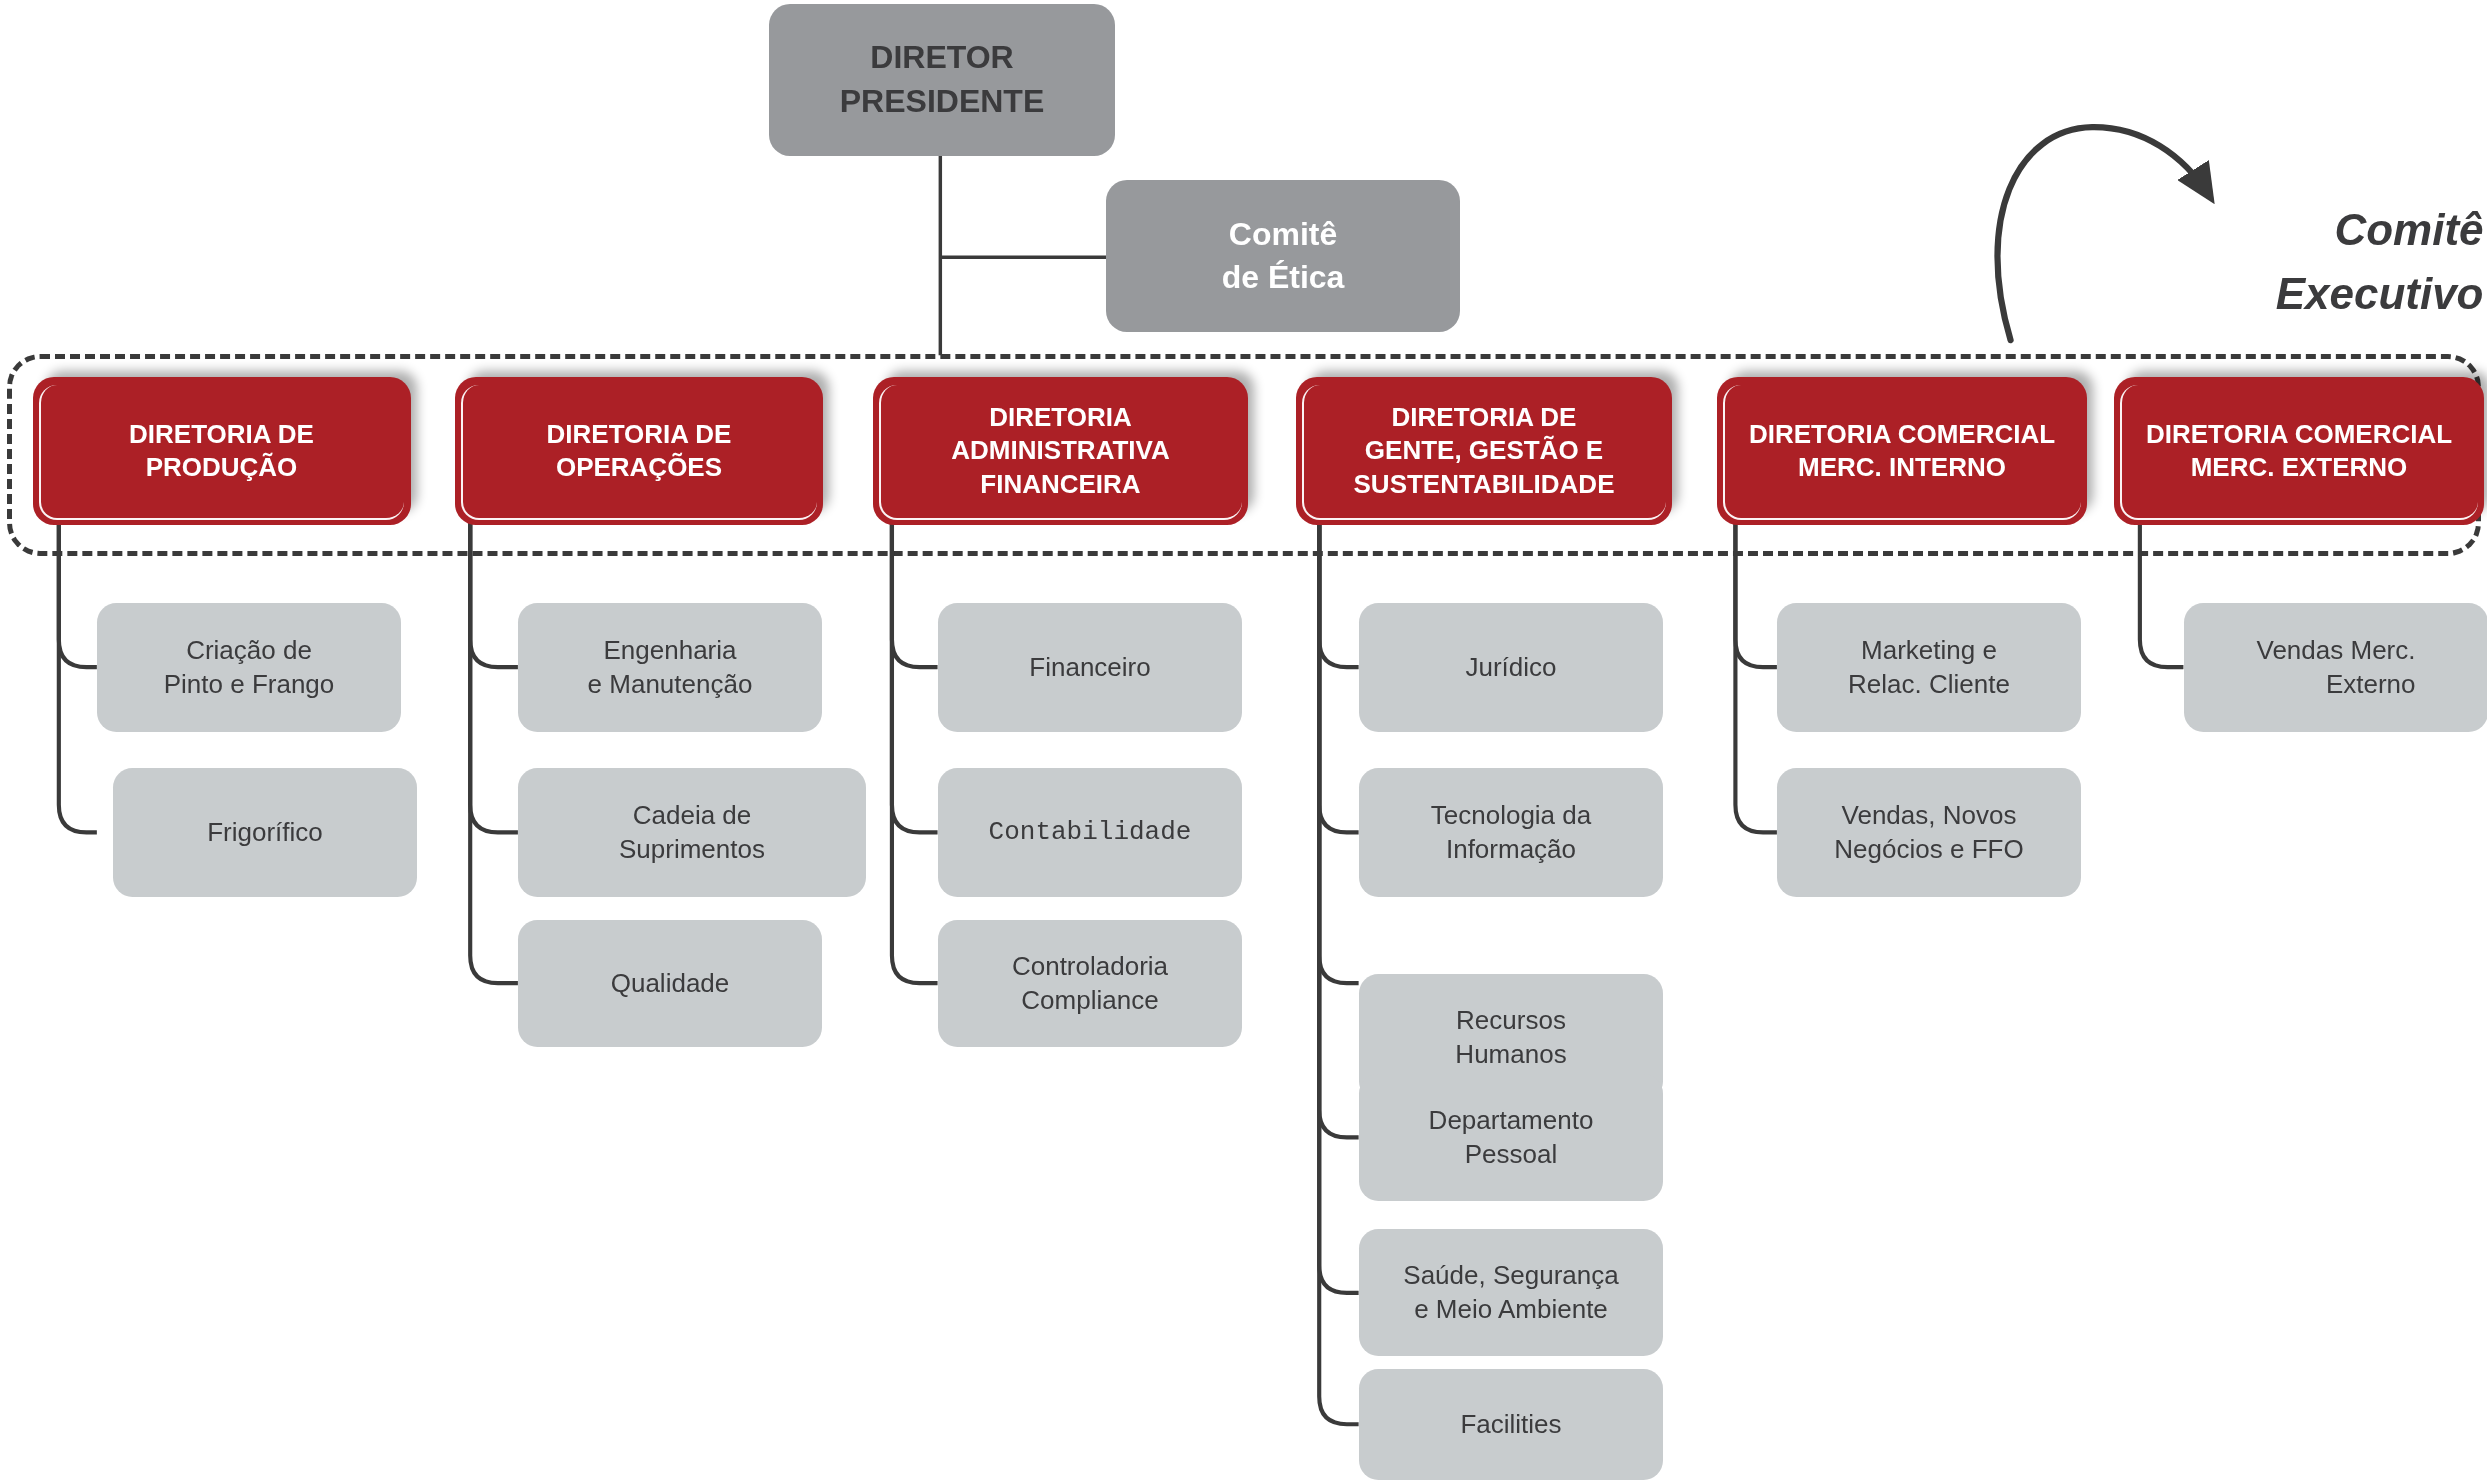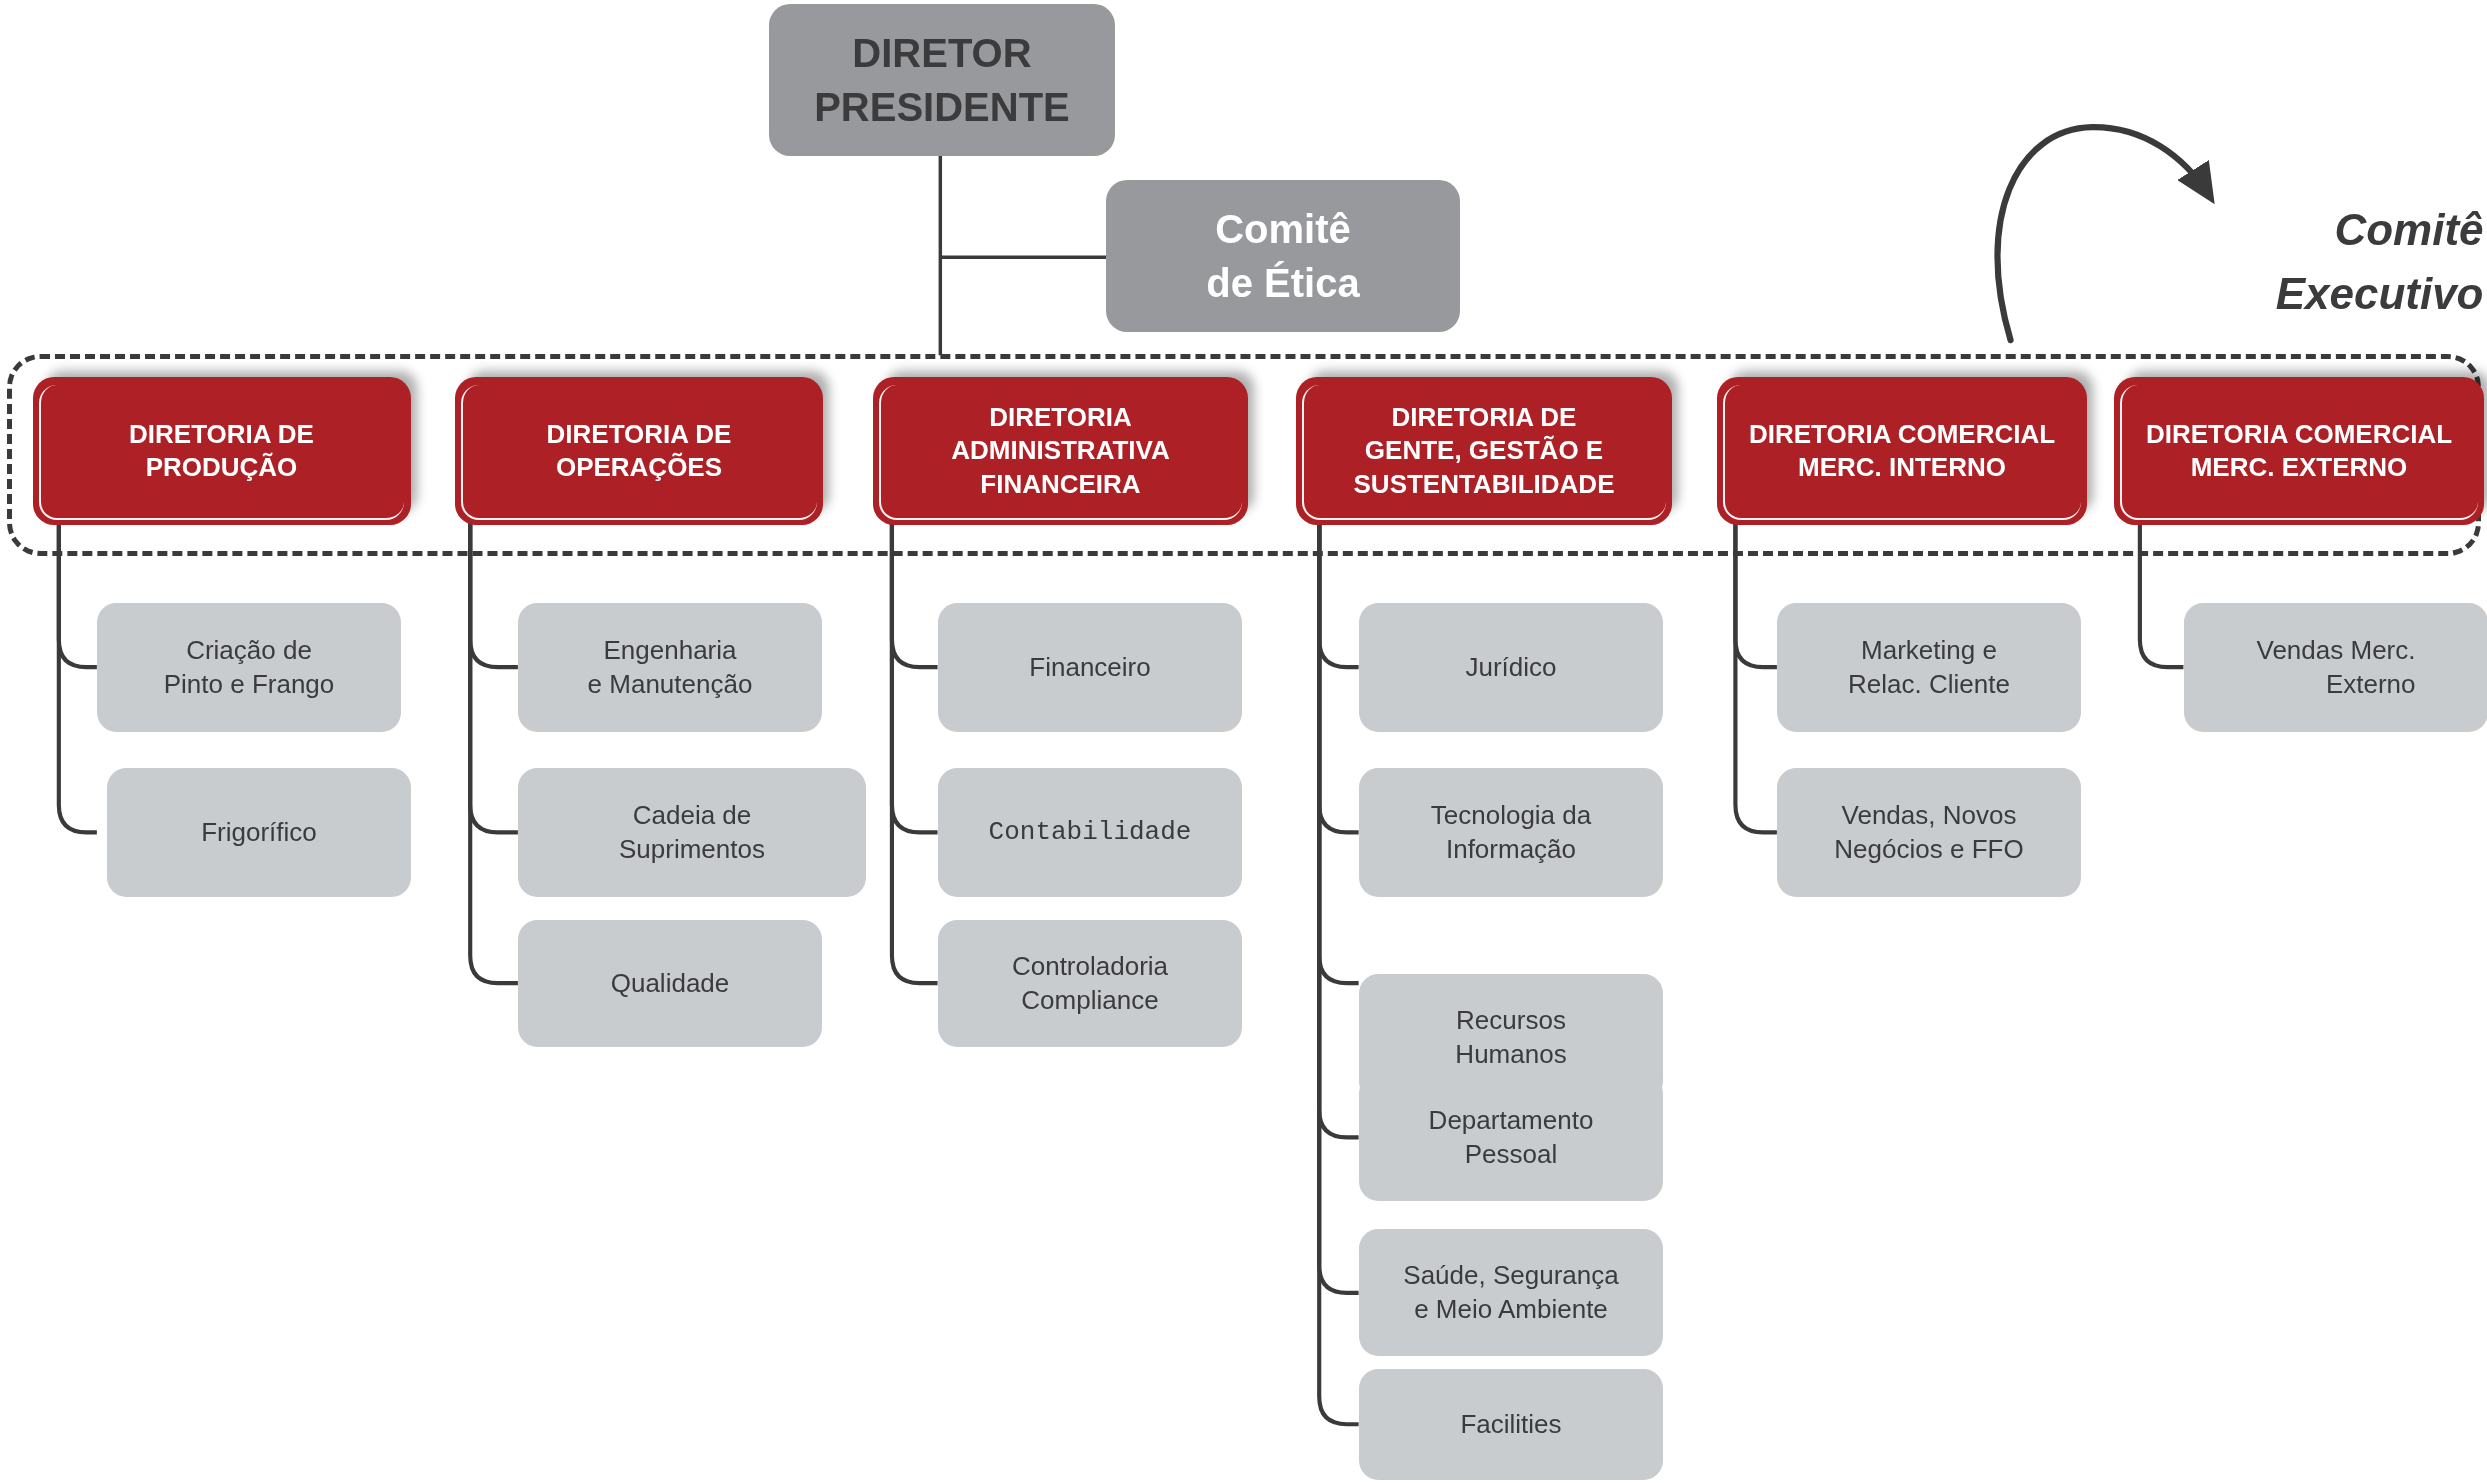--- a/index.html
+++ b/index.html
@@ -11,21 +11,21 @@
   .dashed-frame{
     position:absolute;left:7px;top:354px;width:2474px;height:202px;
     border:5.5px dashed var(--line,#3A3A3A);border-radius:33px;box-sizing:border-box;z-index:0;
   }
   .box{
     position:absolute;display:flex;align-items:center;justify-content:center;
     text-align:center;white-space:pre-line;box-sizing:border-box;z-index:2;
   }
   .top-box{
     background:var(--gray-dark,#97999C);border-radius:21px;
-    color:var(--text-dark,#3B3B3D);font-weight:bold;font-size:40px;line-height:1.35;
+    color:var(--text-dark,#3B3B3D);font-weight:bold;font-size:32px;line-height:1.35;
   }
   .top-box.ethics{color:var(--text-light,#FFFFFF);}
   .red-box{
     background:var(--red,#AC2026);border-radius:21px;
     color:var(--text-light,#FFFFFF);font-weight:bold;font-size:26px;line-height:1.28;
     box-shadow:9.7px -9.7px 11px -4.1px rgba(0,0,0,0.32);
     padding:0 7px;
   }
   .red-box::after{
     content:"";position:absolute;left:6.2px;right:6.2px;top:8.3px;bottom:5.5px;
@@ -86,21 +86,21 @@
 de Ética</div>
 
   <div class="exec-label">Comitê
 Executivo</div>
 
   <div id="columns">
       <div class="box red-box" style="left: 32.5px; top: 377px; width: 378px; height: 148px;">DIRETORIA DE
 PRODUÇÃO</div>
       <div class="box child-box" style="left: 97px; top: 603px; width: 304px; height: 129px;">Criação de
 Pinto e Frango</div>
-      <div class="box child-box" style="left: 107px; top: 768px; width: 304px; height: 129px; text-align: right;">Frigorífico</div>
+      <div class="box child-box" style="left: 113px; top: 768px; width: 304px; height: 129px; text-align: right;">Frigorífico</div>
       <div class="box red-box" style="left: 455px; top: 377px; width: 368px; height: 148px;">DIRETORIA DE
 OPERAÇÕES</div>
       <div class="box child-box" style="left: 518px; top: 603px; width: 304px; height: 129px;">Engenharia
 e Manutenção</div>
       <div class="box child-box" style="left: 518px; top: 768px; width: 348px; height: 129px;">Cadeia de
 Suprimentos</div>
       <div class="box child-box" style="left: 518px; top: 920px; width: 304px; height: 127px;">Qualidade</div>
       <div class="box red-box" style="left: 873px; top: 377px; width: 375px; height: 148px;">DIRETORIA
 ADMINISTRATIVA
 FINANCEIRA</div>

